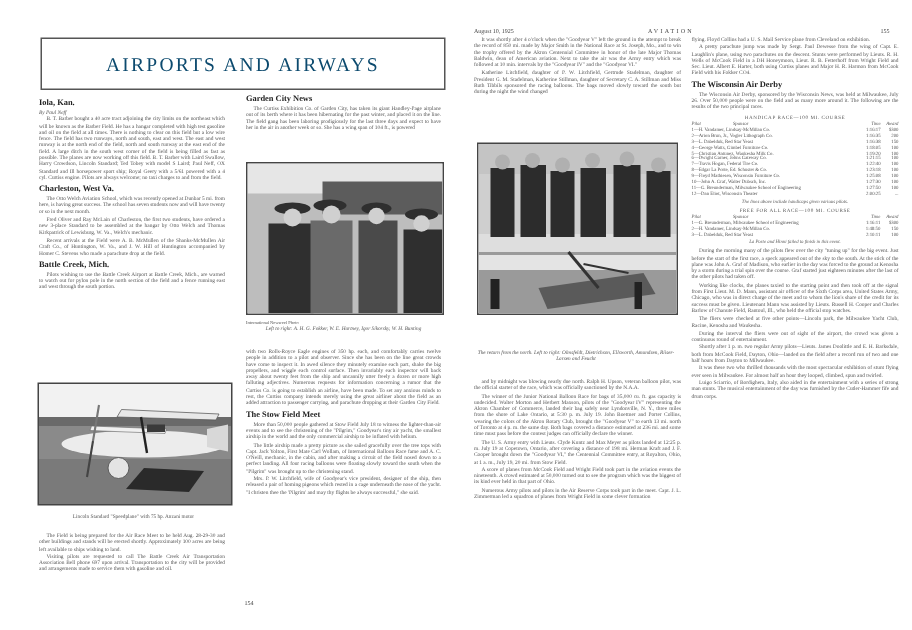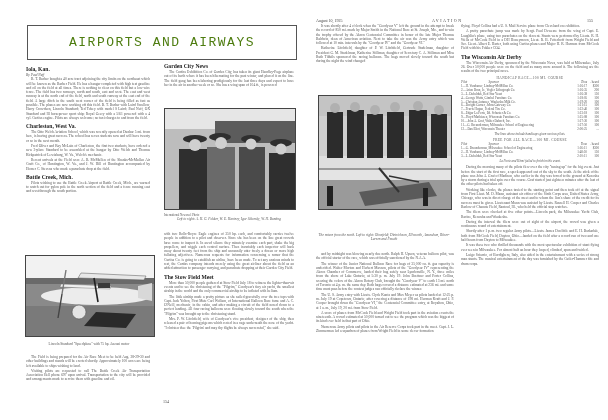--- a/index.html
+++ b/index.html
@@ -1,20 +1,20 @@
 <!DOCTYPE html>
 <html><head>
 <meta charset="utf-8">
 <style>
   html,body{margin:0;padding:0;background:#fff;}
   body{width:608px;height:420px;overflow:hidden;position:relative;font-family:"Liberation Serif","DejaVu Serif",serif;color:#333;}
   .page{position:absolute;top:0;width:304px;height:420px;}
   #left-page{left:0;}
   #right-page{left:304px;}
-  .banner{position:absolute;left:27px;top:25px;width:268px;height:33px;border:1px solid #555;display:flex;align-items:center;justify-content:center;font-size:13px;letter-spacing:1.5px;color:#4d7c0f;font-family:Liberation Mono, monospace;}
+  .banner{position:absolute;left:27px;top:25px;width:268px;height:33px;border:1px solid #555;display:flex;align-items:center;justify-content:center;font-size:13px;letter-spacing:1.5px;color:#0c4a6e;}
   .col{position:absolute;font-size:3.6px;line-height:4.3px;text-align:justify;color:#555;}
   .col p{margin:0 0 1px 0;text-indent:5px;}
   .h{font-weight:bold;font-size:5.6px;line-height:7px;color:#222;margin-top:3px;text-indent:0 !important;}
   .byline{font-style:italic;font-size:3.6px;line-height:4.2px;}
   .photo{position:absolute;border:1px solid #444;overflow:hidden;}
   .caption{position:absolute;font-size:3.5px;line-height:4.2px;text-align:center;color:#555;font-style:italic;}
   .folio{position:absolute;font-size:4px;color:#444;}
   .runhead{position:absolute;top:18px;font-size:4px;color:#444;}
   table.race{border-collapse:collapse;width:100%;font-size:3.2px;line-height:3.9px;color:#555;}
   table.race td,table.race th{padding:0;font-weight:normal;}

